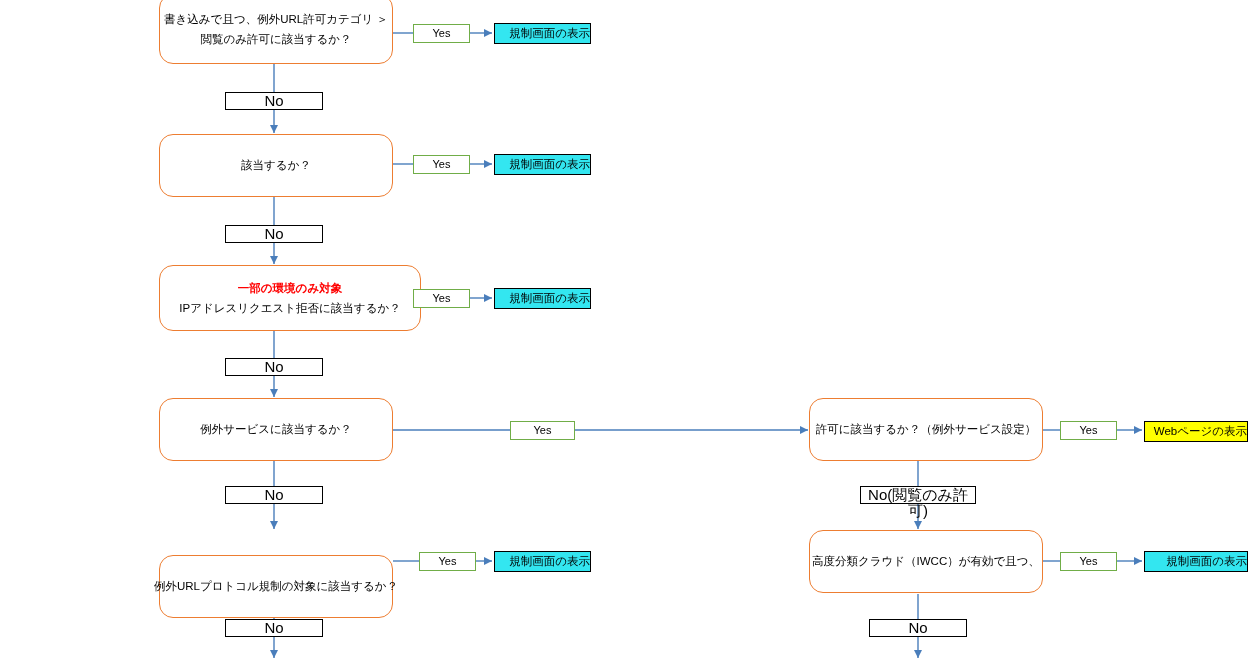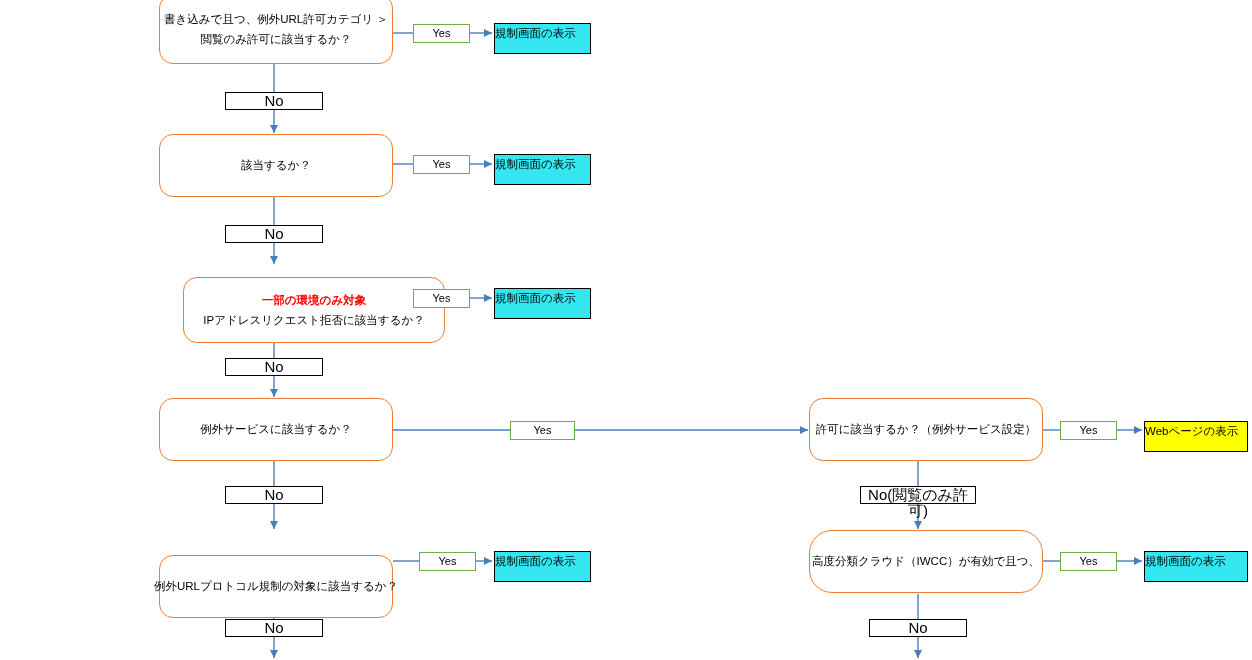--- a/index.html
+++ b/index.html
@@ -79,23 +79,23 @@
     height: 18px;
   }
 
   
   .result {
     position: absolute;
     box-sizing: border-box;
     border: 1.2px solid #000000;
     color: #000000;
     font-size: 11.5px;
-    text-align: left;
+    text-align: right;
     line-height: 19px;
-    height: 31px;
+    height: 21px;
     white-space: nowrap;
   }
   .result.cyan   { background: #33E6F0; }
   .result.yellow { background: #FFFF00; }
 </style>
 </head>
 <body>
 
 <div id="canvas">
 
@@ -153,21 +153,21 @@
   <div class="result cyan" style="left:494px; top:23px; width:97px;">規制画面の表示</div>
   <div class="no-label" style="left:225px; top:92px; width:98px;">No</div>
 
   <div class="decision" style="left:159px; top:134px; width:234px; height:63px;">
     <span class="line">該当するか？</span>
   </div>
   <div class="yes-label" style="left:413px; top:155px; width:57px;">Yes</div>
   <div class="result cyan" style="left:494px; top:154px; width:97px;">規制画面の表示</div>
   <div class="no-label" style="left:225px; top:225px; width:98px;">No</div>
 
-  <div class="decision" style="left:159px; top:277px; width:262px; height:66px;margin-left:24px;">
+  <div class="decision" style="left:159px; top:265px; width:262px; height:66px;">
     <span class="warn">一部の環境のみ対象</span>
     <span class="line">IPアドレスリクエスト拒否に該当するか？</span>
   </div>
   <div class="yes-label" style="left:413px; top:289px; width:57px;">Yes</div>
   <div class="result cyan" style="left:494px; top:288px; width:97px;">規制画面の表示</div>
   <div class="no-label" style="left:225px; top:358px; width:98px;">No</div>
 
   <div class="decision" style="left:159px; top:398px; width:234px; height:63px;">
     <span class="line">例外サービスに該当するか？</span>
   </div>
@@ -181,20 +181,20 @@
   <div class="result cyan" style="left:494px; top:551px; width:97px;">規制画面の表示</div>
   <div class="no-label" style="left:225px; top:619px; width:98px;">No</div>
 
   <div class="decision" style="left:809px; top:398px; width:234px; height:63px;">
     <span class="line">許可に該当するか？（例外サービス設定）</span>
   </div>
   <div class="yes-label" style="left:1060px; top:421px; width:57px;">Yes</div>
   <div class="result yellow" style="left:1144px; top:421px; width:104px;">Webページの表示</div>
   <div class="no-label" style="left:860px; top:486px; width:116px;">No(閲覧のみ許可)</div>
 
-  <div class="decision" style="left:809px; top:530px; width:234px; height:63px;border-radius:23px;">
+  <div class="decision" style="left:809px; top:530px; width:234px; height:63px;">
     <span class="line">高度分類クラウド（IWCC）が有効で且つ、</span>
   </div>
   <div class="yes-label" style="left:1060px; top:552px; width:57px;">Yes</div>
   <div class="result cyan" style="left:1144px; top:551px; width:104px;">規制画面の表示</div>
   <div class="no-label" style="left:869px; top:619px; width:98px;">No</div>
 
 </div>
 
 </body></html>

